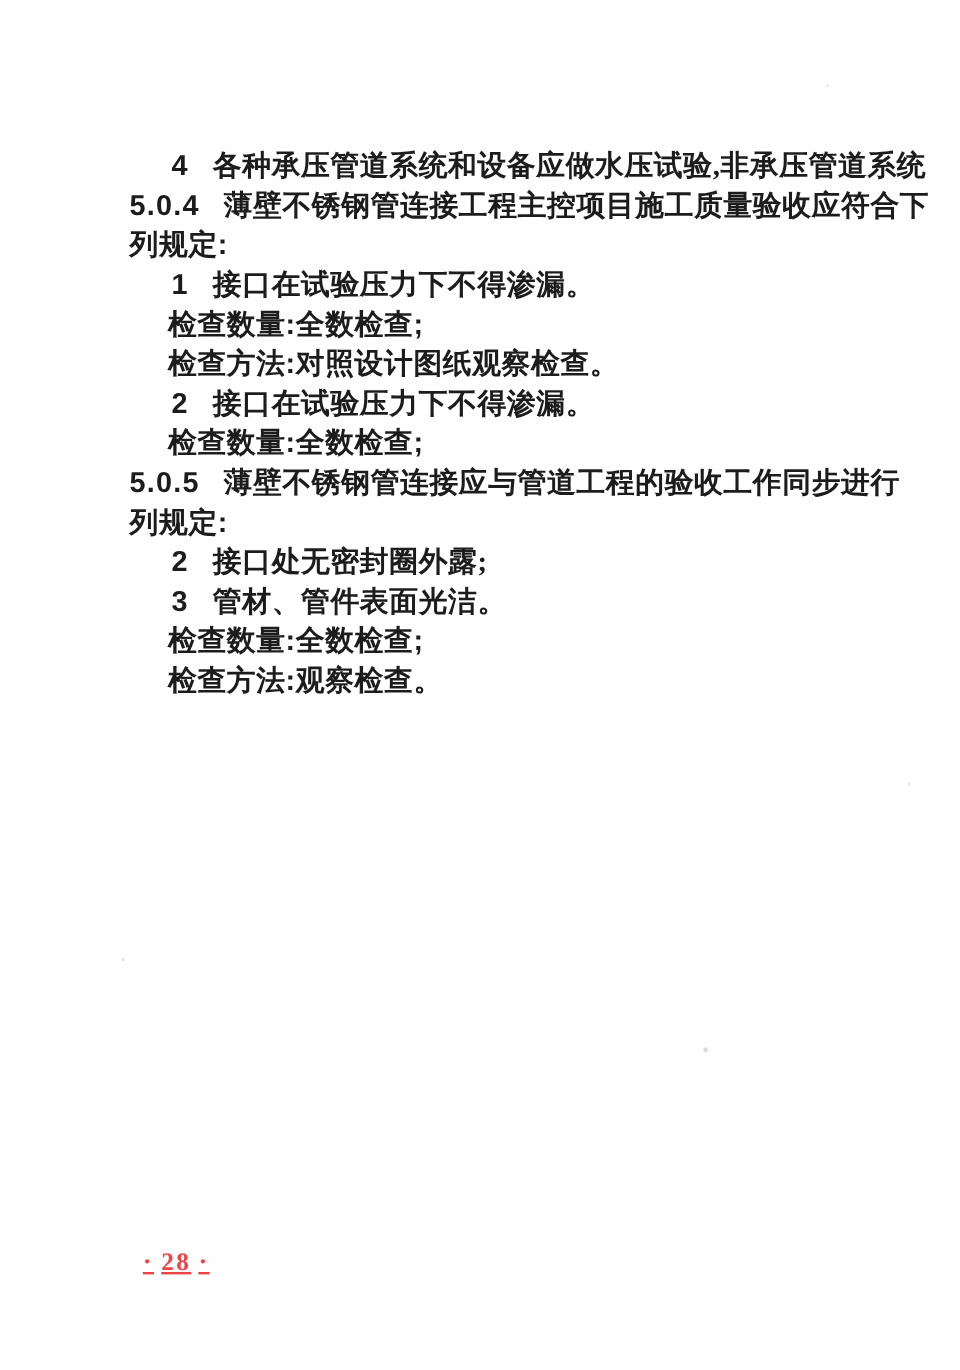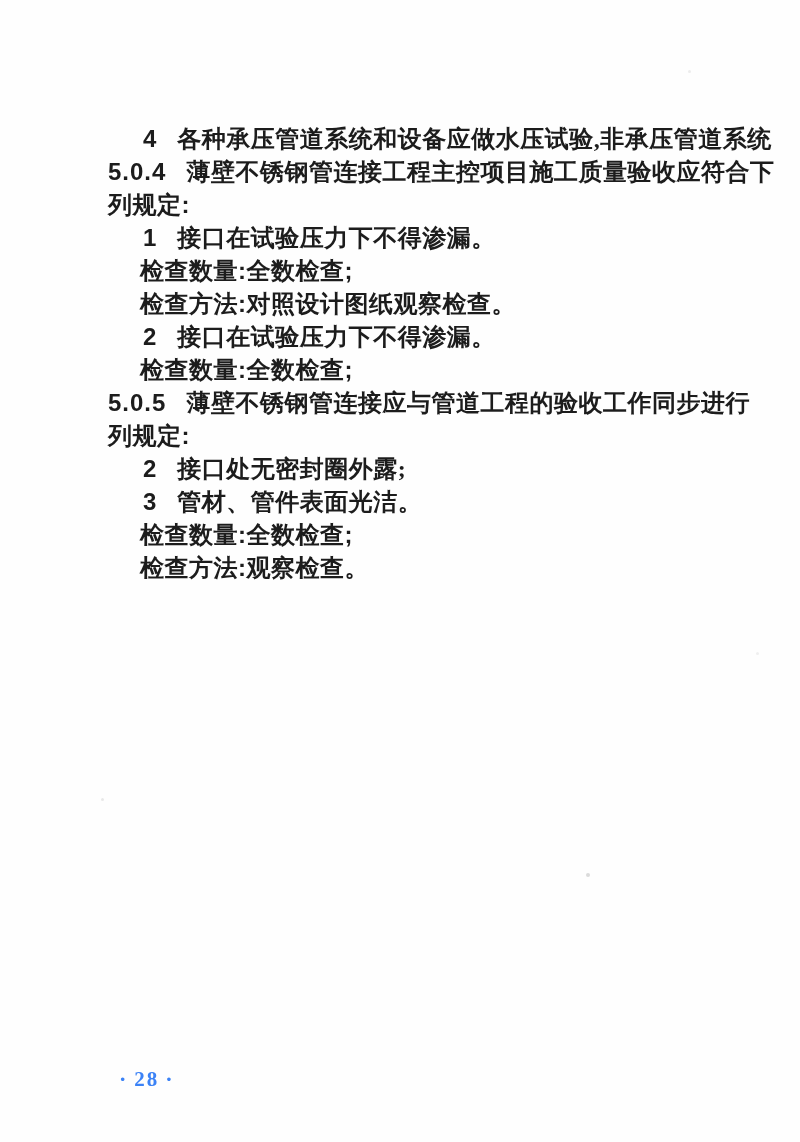--- a/index.html
+++ b/index.html
@@ -42,26 +42,27 @@
   .num {
     display: inline-block;
     margin-right: 20px;
     font-weight: 700;
     font-family: "Liberation Sans", "DejaVu Sans", sans-serif;
     letter-spacing: 1px;
   }
   .footer {
     position: absolute;
     left: 113px;
-    top: 1066px;
+    top: 1038px;
     font-size: 21px;
     font-family: "Liberation Serif", "DejaVu Serif", serif;
     font-weight: 600;
-    color: #3b82f6;
+    color: #ef4444;
     letter-spacing: 2px;
+    text-decoration: underline;
   }
   .footer .dot {
     font-weight: 700;
     font-size: 22px;
     padding: 0 6px;
   }
   .speck {
     position: absolute;
     background: #9a9a9a;
     border-radius: 50%;

